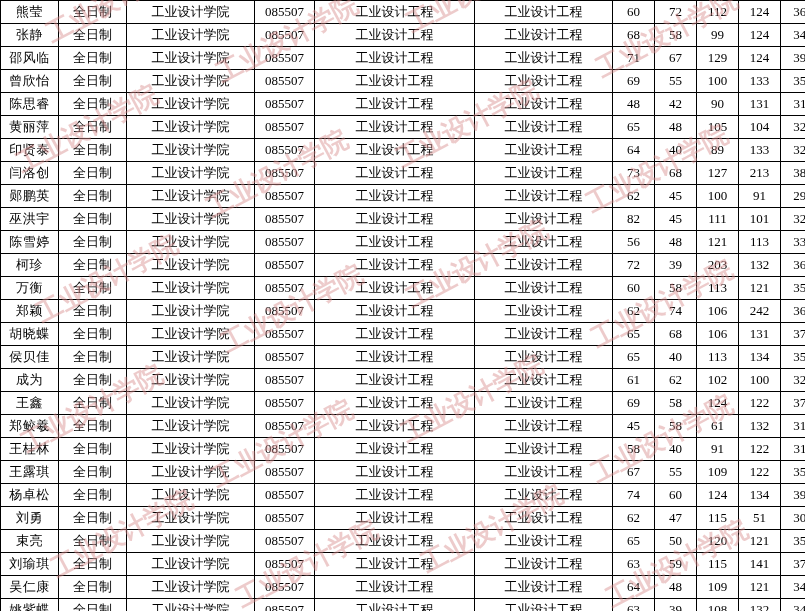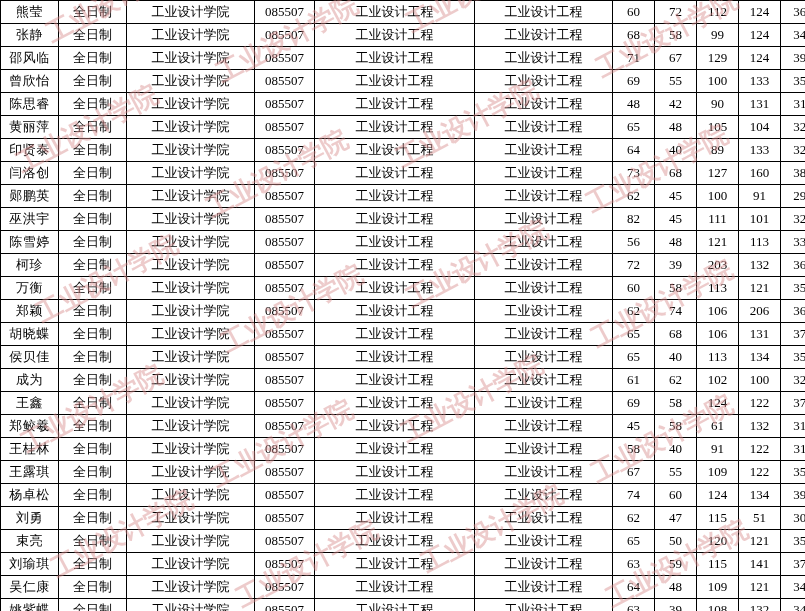--- a/index.html
+++ b/index.html
@@ -200,21 +200,21 @@
       <tr>
         <td class="name">闫洛创</td>
         <td class="num">全日制</td>
         <td class="num">工业设计学院</td>
         <td class="num">085507</td>
         <td class="major">工业设计工程</td>
         <td class="major">工业设计工程</td>
         <td class="num">73</td>
         <td class="num">68</td>
         <td class="num">127</td>
-        <td class="num">160</td>
+        <td class="num">213</td>
         <td class="num">385</td>
       </tr>
       <tr>
         <td class="name">郧鹏英</td>
         <td class="num">全日制</td>
         <td class="num">工业设计学院</td>
         <td class="num">085507</td>
         <td class="major">工业设计工程</td>
         <td class="major">工业设计工程</td>
         <td class="num">62</td>
@@ -278,21 +278,21 @@
       <tr>
         <td class="name">郑颖</td>
         <td class="num">全日制</td>
         <td class="num">工业设计学院</td>
         <td class="num">085507</td>
         <td class="major">工业设计工程</td>
         <td class="major">工业设计工程</td>
         <td class="num">62</td>
         <td class="num">74</td>
         <td class="num">106</td>
-        <td class="num">206</td>
+        <td class="num">242</td>
         <td class="num">360</td>
       </tr>
       <tr>
         <td class="name">胡晓蝶</td>
         <td class="num">全日制</td>
         <td class="num">工业设计学院</td>
         <td class="num">085507</td>
         <td class="major">工业设计工程</td>
         <td class="major">工业设计工程</td>
         <td class="num">65</td>

